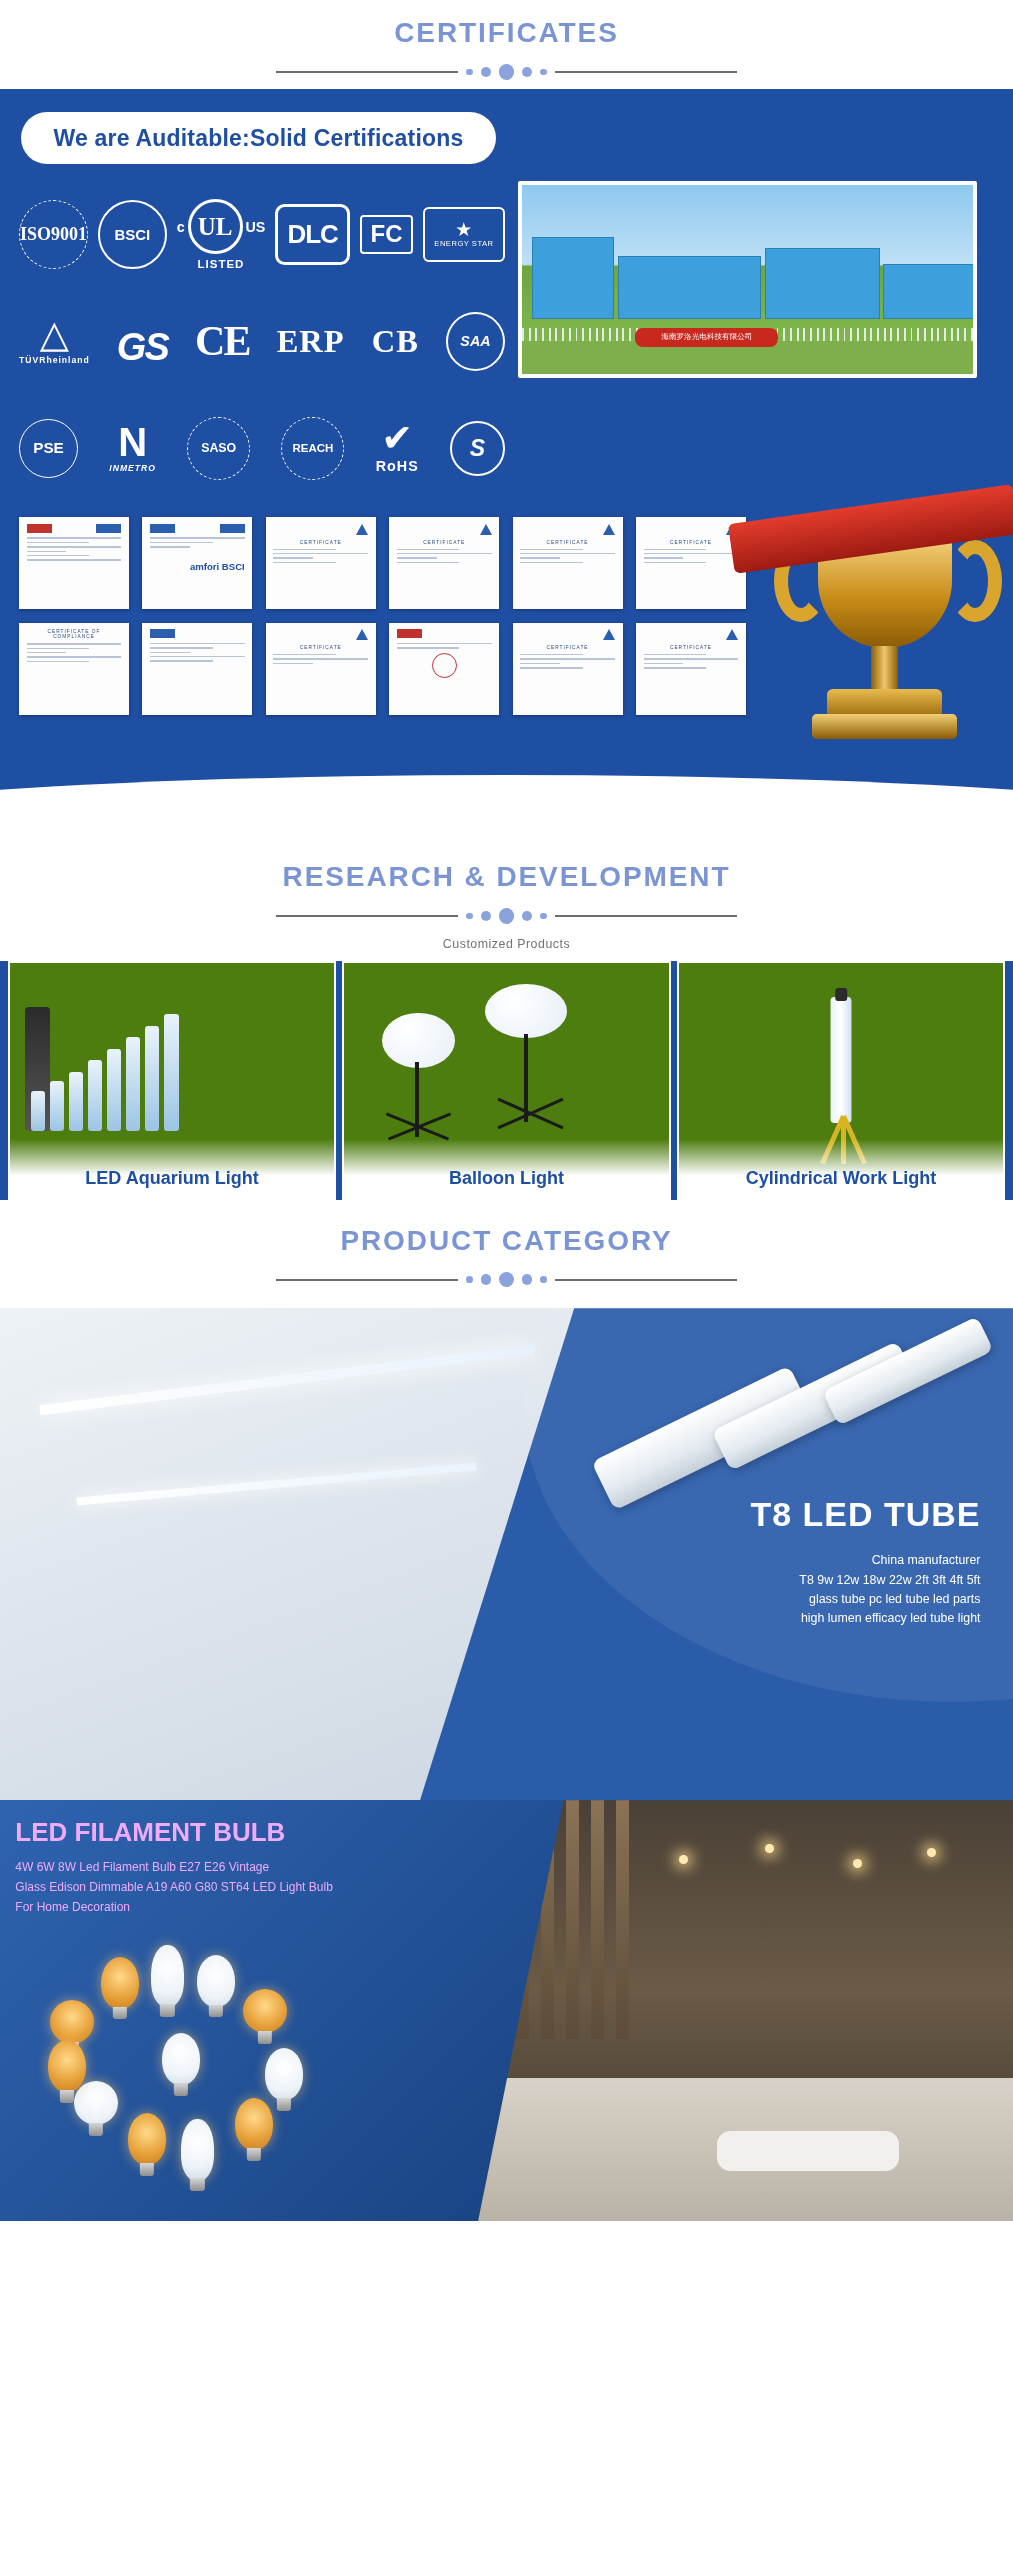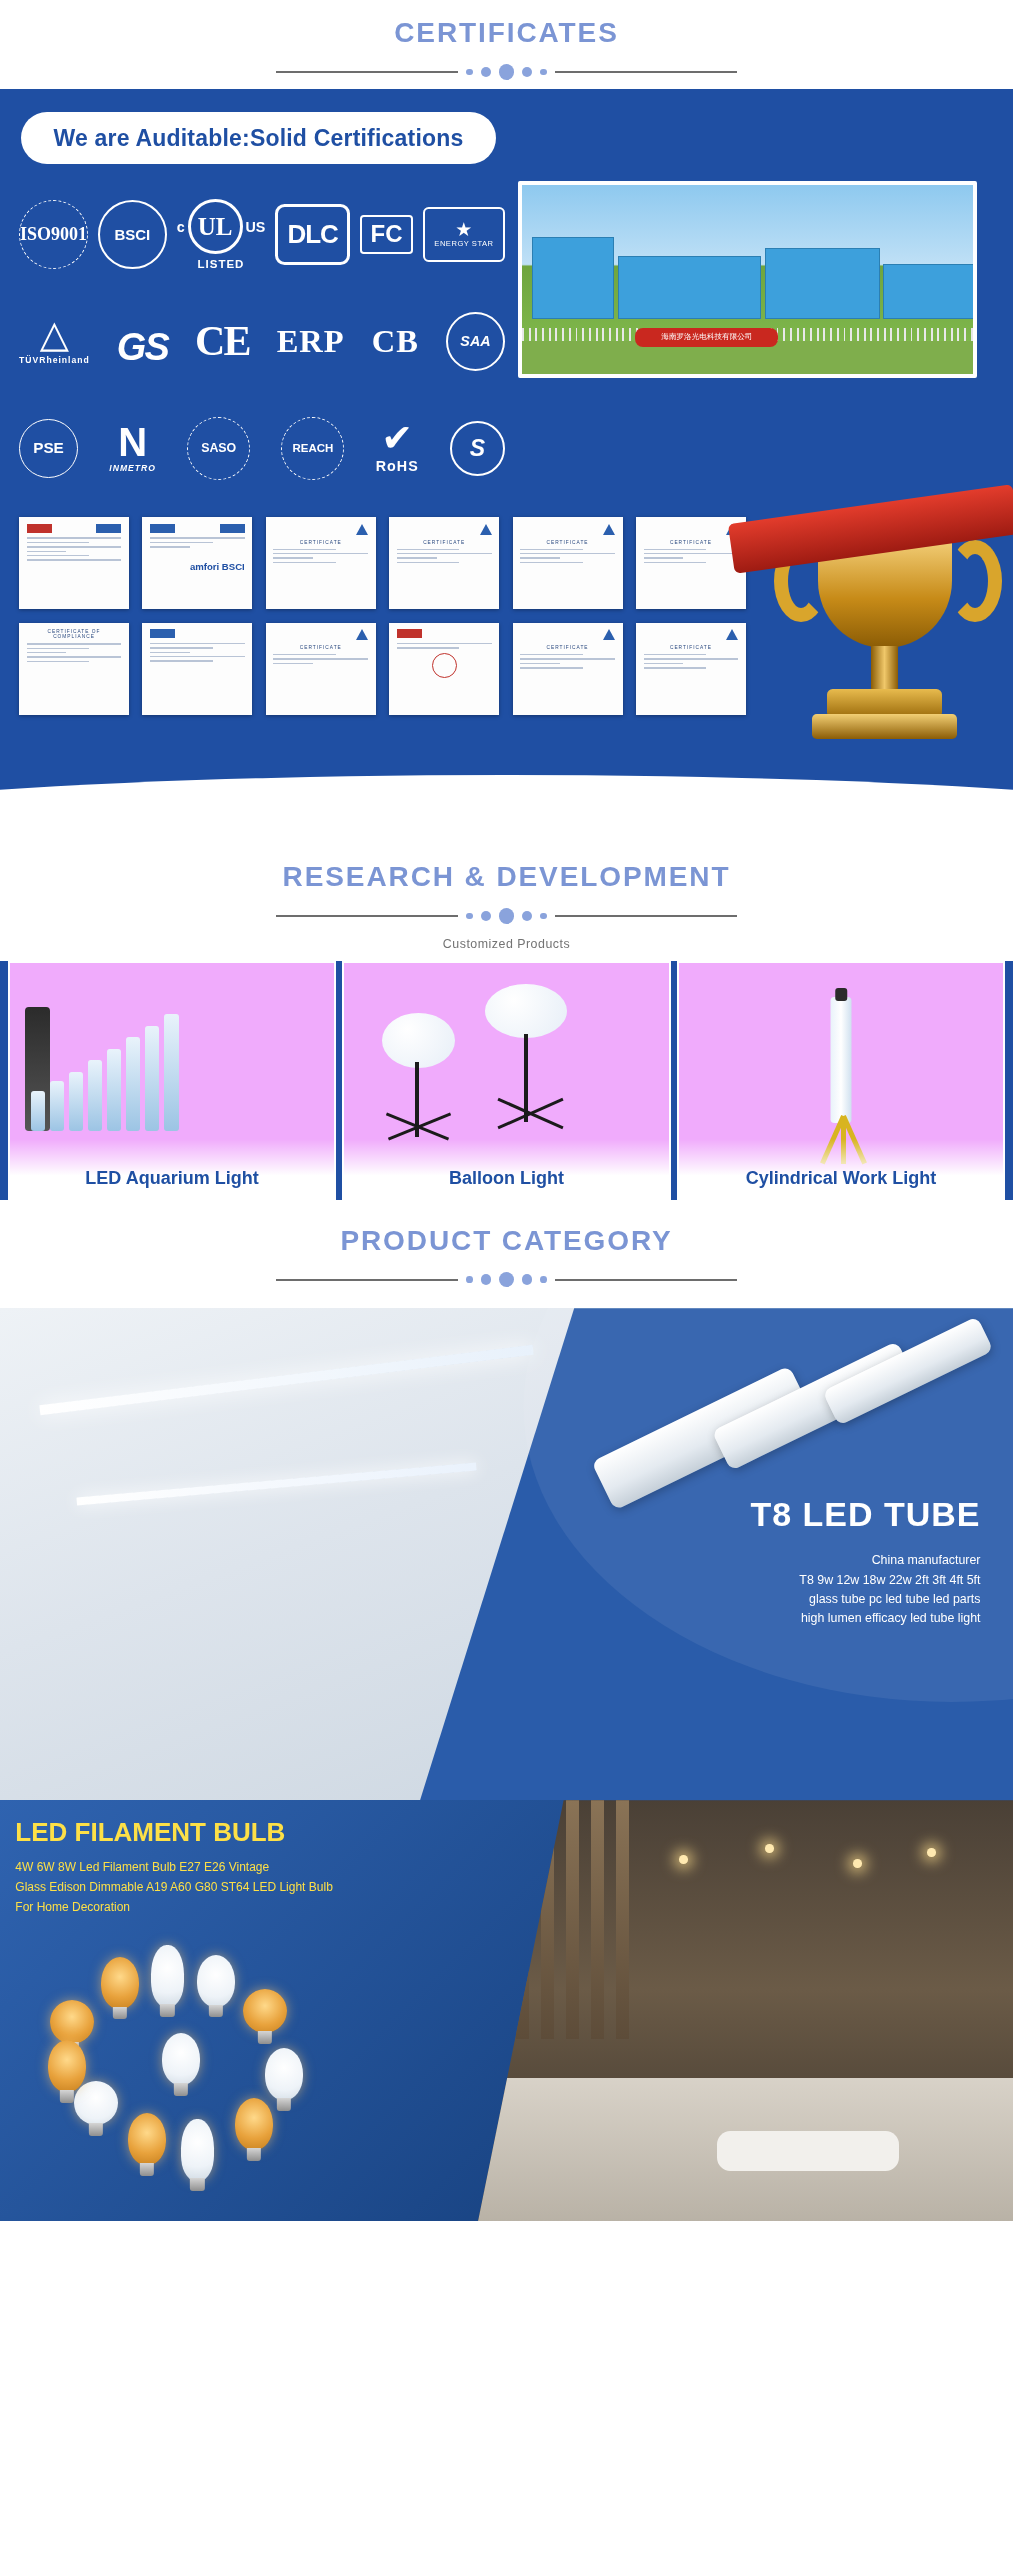--- a/index.html
+++ b/index.html
@@ -136,21 +136,21 @@
     background: linear-gradient(#e33c2c,#9e1b12); transform: rotate(-8deg);
     border-radius: 5.7px; }
   .swoosh { position: absolute; left: 0; right: 0; bottom: 0; height: 134px;
     background: #fff; border-radius: 100% 100% 0 0 / 100% 100% 0 0;
     transform: translateY(65px) scaleX(1.6); }
 
   
   .rd-row { display: flex; gap: 5.7px; padding: 0 7.6px; background: #1f4fa3; }
   .rd-card {
     flex: 1; height: 239px; border: 2.9px solid #fff; position: relative;
-    background: #f0abfc; overflow: hidden;
+    background: #4d7c0f; overflow: hidden;
   }
   .rd-label {
     position: absolute; left: 0; right: 0; bottom: 0; height: 59px;
     background: linear-gradient(180deg, rgba(44,89,168,0) 0%, #ffffff 62%);
     display: flex; align-items: flex-end; justify-content: center; padding-bottom: 8.6px;
     color: #1f4fa3; font-size: 18px; font-weight: 700;
   }
   .aq-tubes { position: absolute; left: 21px; bottom: 67px; display: flex; align-items: flex-end; gap: 4.8px; }
   .aq-tubes i { display: block; width: 14.3px; background: linear-gradient(#e9f3fb,#9cc4e4);
     border-radius: 2.9px; }
@@ -186,21 +186,21 @@
   
   .fil { position: relative; width: 1013px; height: 421px; overflow: hidden; background: #1f4fa3; }
   .fil-left { position: absolute; left: 0; top: 0; width: 612px; height: 421px;
     background: linear-gradient(135deg,#2a5caa,#1d4député); background: linear-gradient(135deg,#2f63b0,#17417f); }
   .fil-right { position: absolute; right: 0; top: 0; width: 535px; height: 421px;
     background: linear-gradient(180deg,#4a4036,#6b5b47 45%,#3a322a);
     clip-path: polygon(16% 0, 100% 0, 100% 100%, 0% 100%); }
   .wood { position: absolute; background: linear-gradient(180deg,#8a7356,#5d4c39); }
   .lamp-dot { position: absolute; width: 8.6px; height: 8.6px; border-radius: 50%;
     background: #ffe9b0; box-shadow: 0 0 13.4px 4.8px rgba(255,223,140,.75); }
-  .fil-text { position: absolute; left: 15.3px; top: 17px; color: #fde047; }
+  .fil-text { position: absolute; left: 15.3px; top: 17px; color: #f0abfc; }
   .fil-text h3 { font-size: 26px; font-weight: 700; margin-bottom: 9.6px; }
   .fil-text p { font-size: 12px; line-height: 1.65; }
   .bulb-ring { position: absolute; left: 38px; top: 141px; width: 296px; height: 239px; }
   .bulb { position: absolute; width: 38px; height: 52px;
     background: radial-gradient(circle at 50% 38%, #ffd98a 0%, #e8a23c 55%, #c47d1c 100%);
     border-radius: 50% 50% 46% 46%; box-shadow: 0 0 11.5px rgba(255,200,110,.55); }
   .bulb .cap { position: absolute; left: 50%; transform: translateX(-50%); bottom: -10.5px;
     width: 14.3px; height: 12.4px; background: linear-gradient(#d5d5d5,#8f8f8f); border-radius: 0 0 2.9px 2.9px; }
   .bulb.clear { background: radial-gradient(circle at 50% 38%, #ffffff 0%, #eef3f8 60%, #cfd9e2 100%); }
   .bulb.round { width: 44px; height: 44px; border-radius: 50%; }

